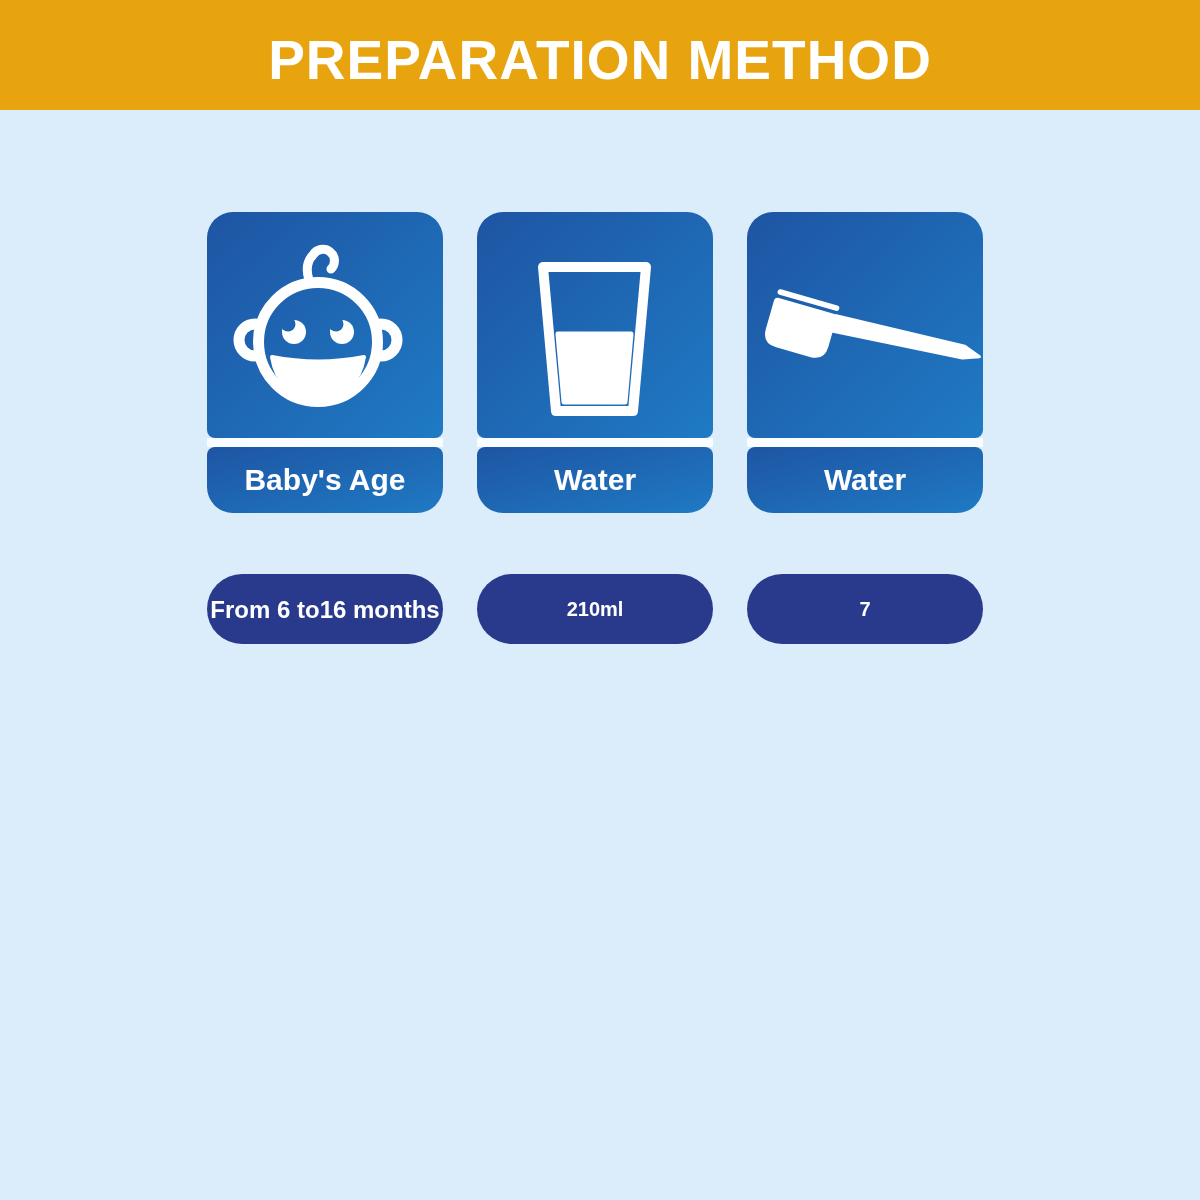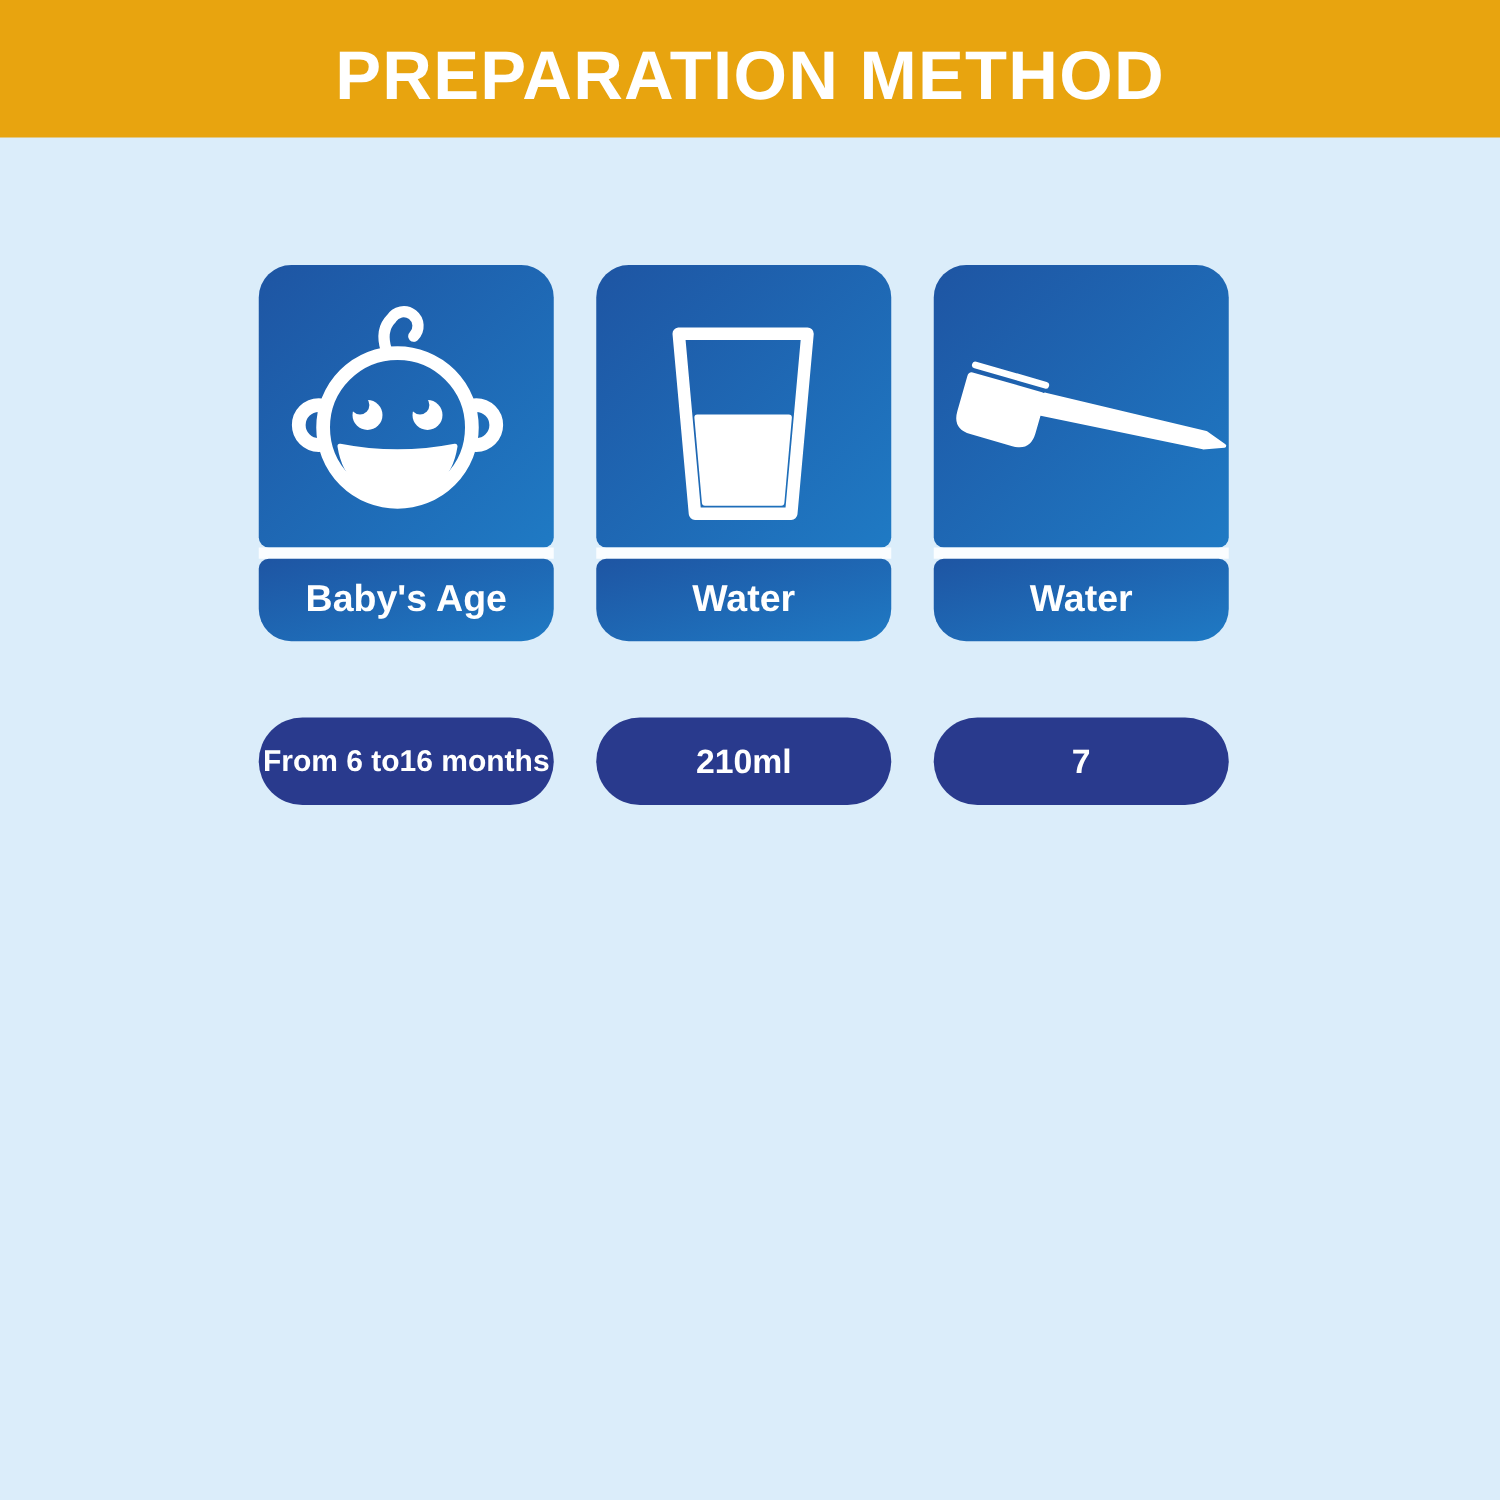--- a/index.html
+++ b/index.html
@@ -79,21 +79,21 @@
     align-items: center;
     justify-content: center;
     color: var(--text-white, #FFFFFF);
     font-weight: bold;
     text-align: center;
   }
   .pill-1 { left: 207px; }
   .pill-2 { left: 477px; }
   .pill-3 { left: 747px; }
   .pill-line-sm { font-size: 24px; line-height: 29px; white-space: nowrap; }
-  .pill-line-lg { font-size: 27px; line-height: 30px; white-space: nowrap; }
+  .pill-line-lg { font-size: 20px; line-height: 30px; white-space: nowrap; }
 
   svg { display: block; }
 </style>
 </head>
 <body>
 
 <div class="screen">
 
   <div class="banner">
     <div class="banner-title">PREPARATION METHOD</div>

